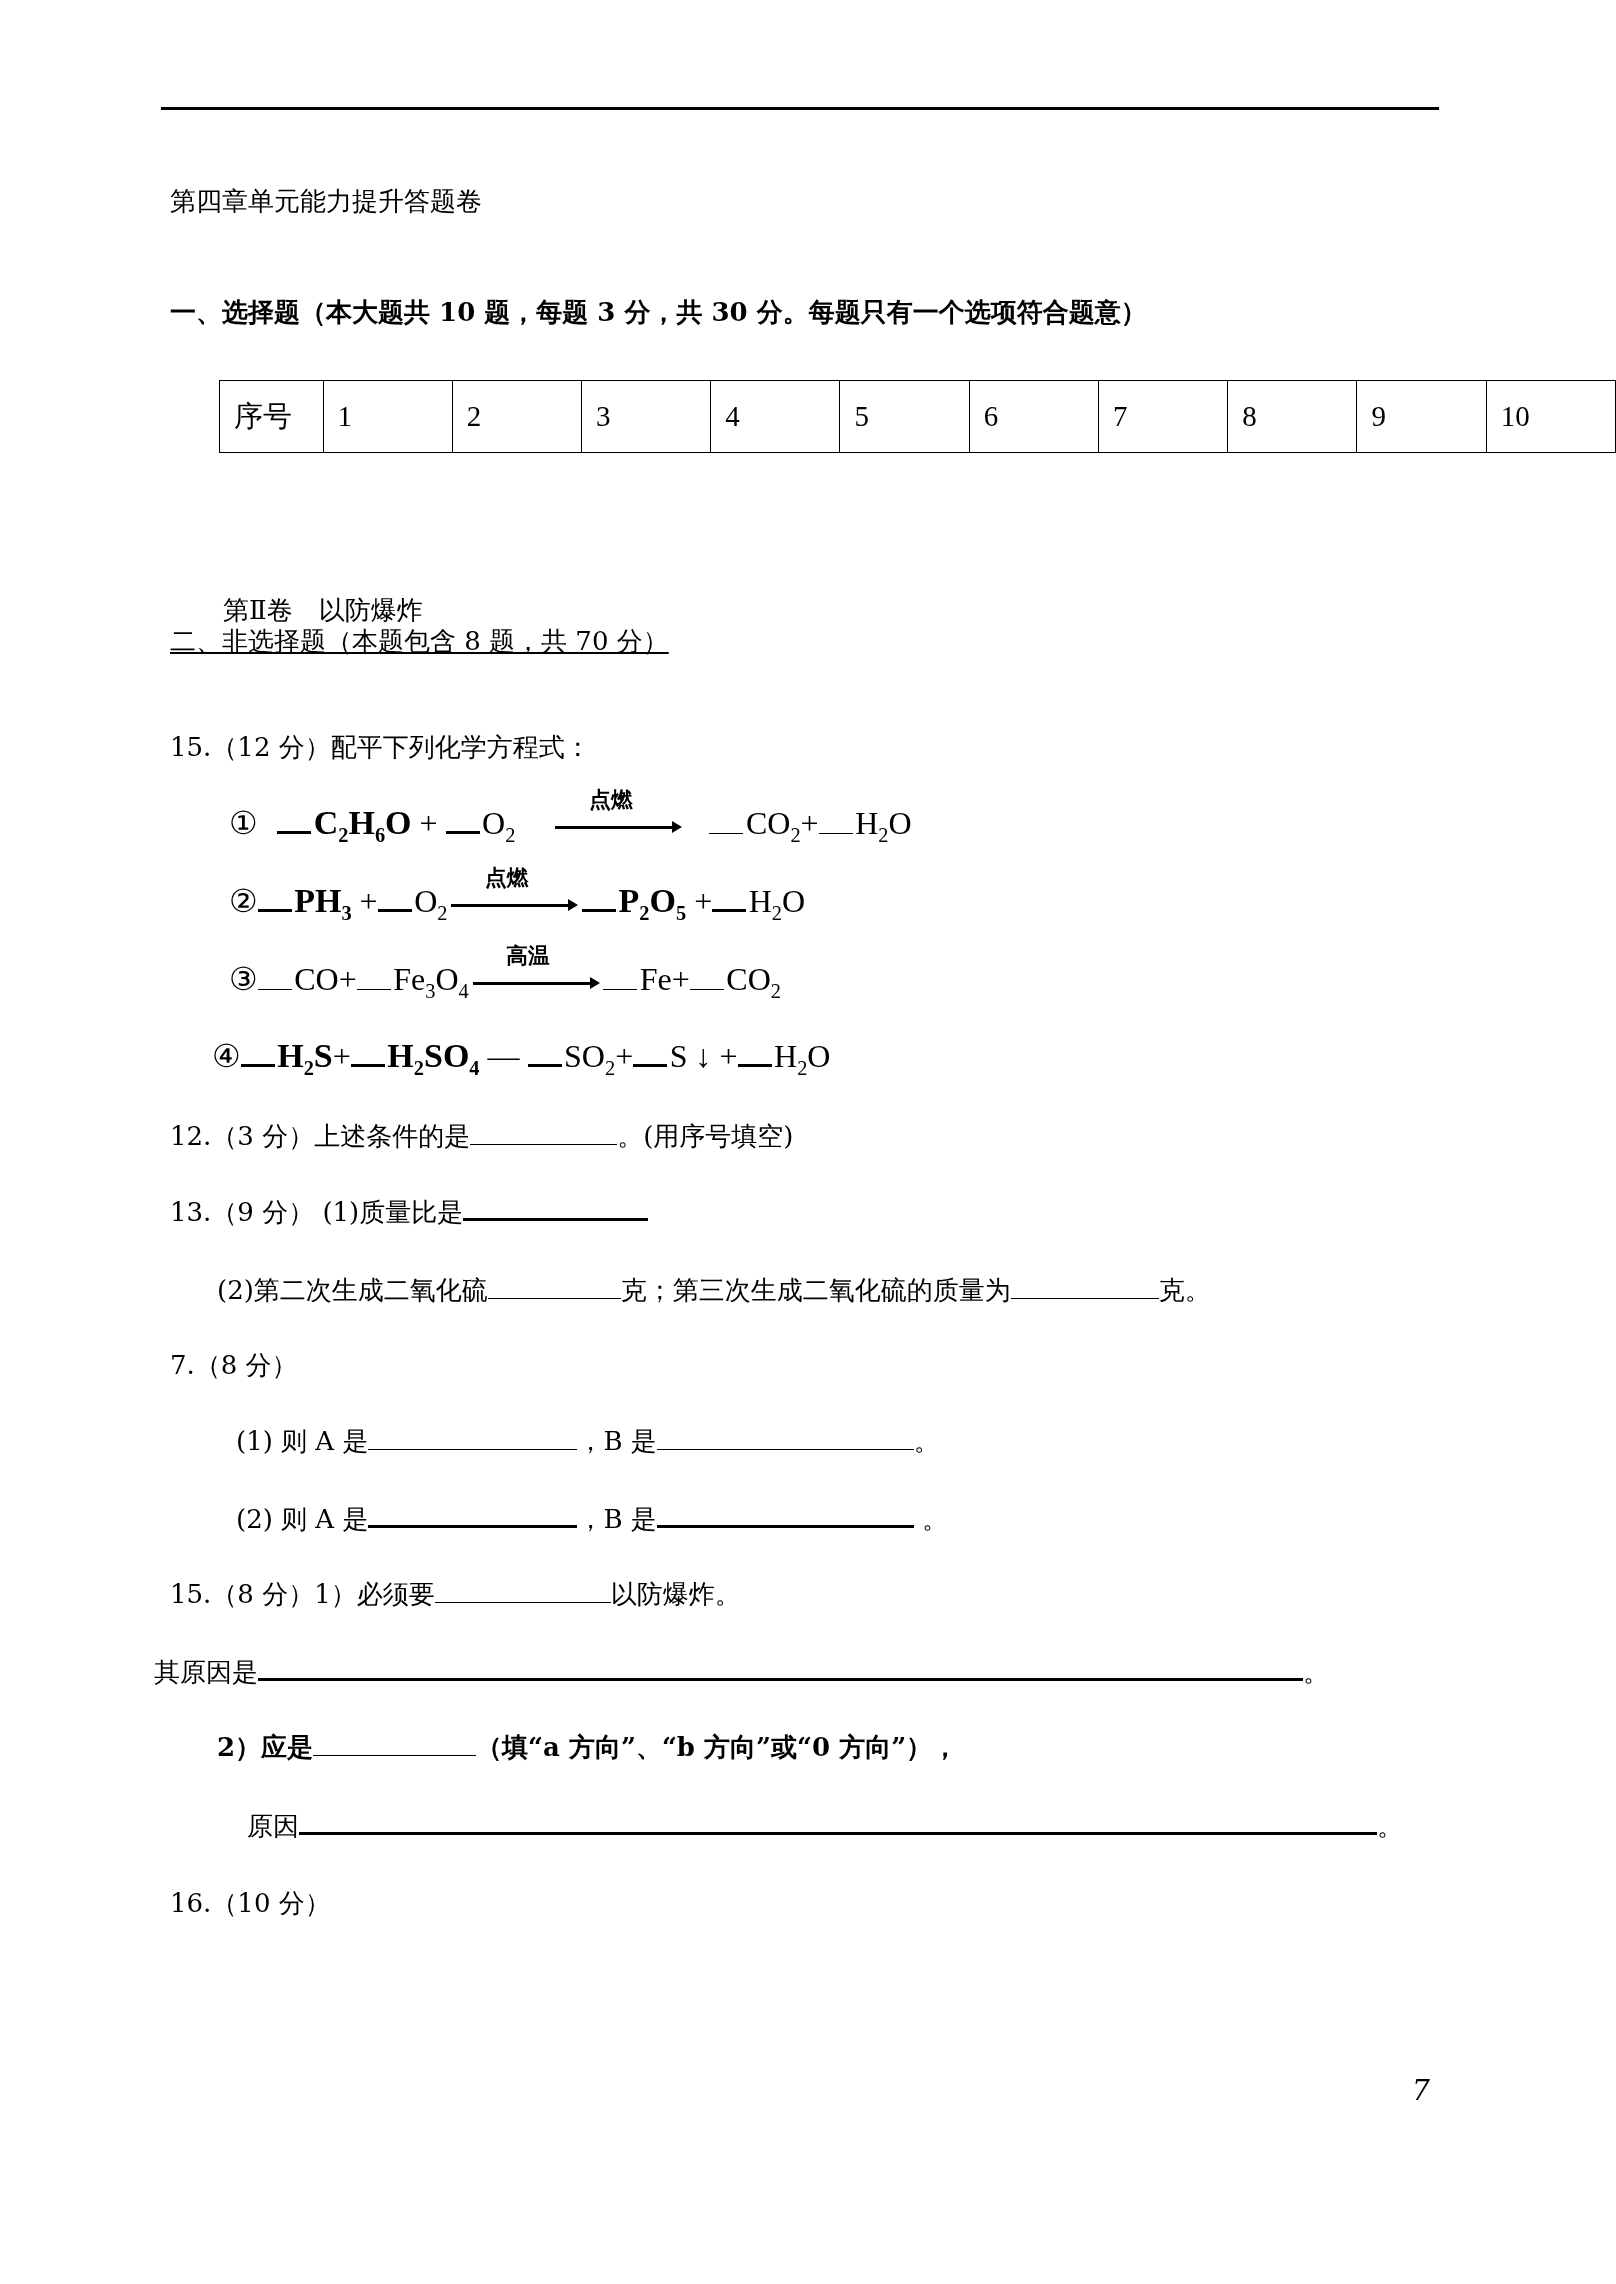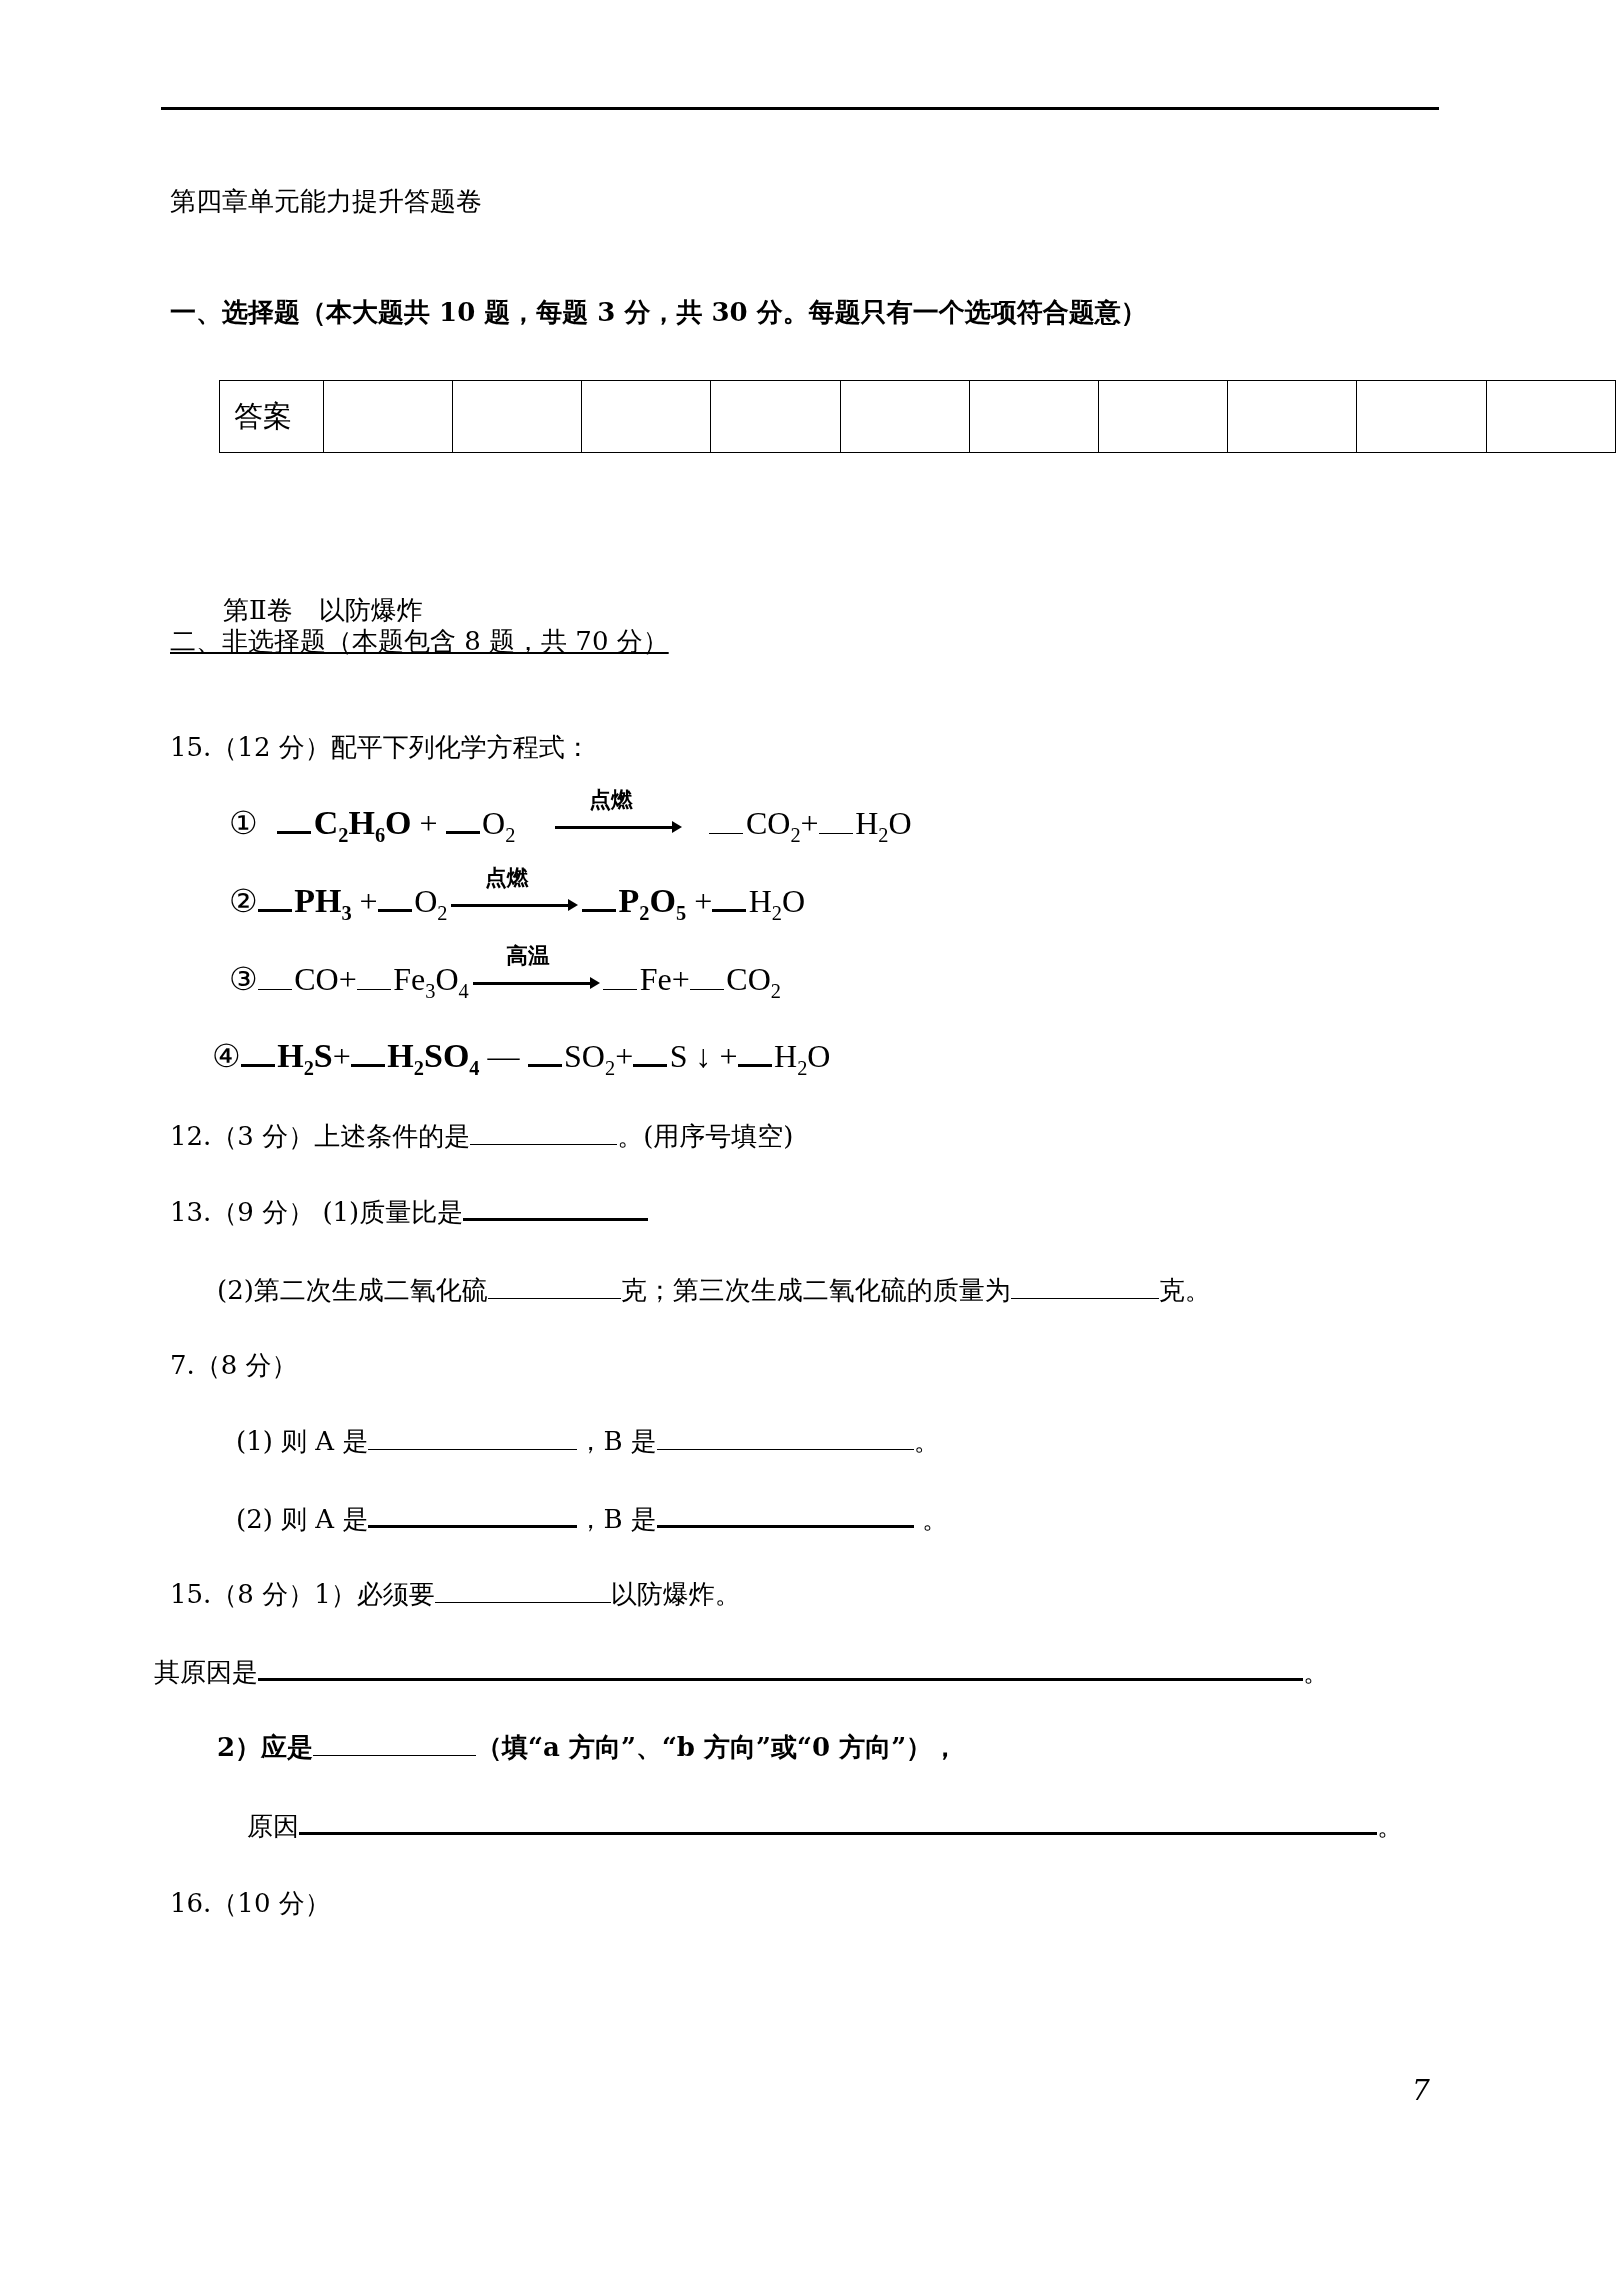--- a/index.html
+++ b/index.html
@@ -47,32 +47,32 @@
 </head>
 <body>
 
 <div class="header-rule"></div>
 
 <div class="abs txt title">第四章单元能力提升答题卷</div>
 <div class="abs txt sec1">一、选择题（本大题共 10 题，每题 3 分，共 30 分。每题只有一个选项符合题意）</div>
 
 <table class="answer">
   <tbody>
-  <tr>
-    <td class="hd">答案</td>
-    <td></td>
-    <td></td>
-    <td></td>
-    <td></td>
-    <td></td>
-    <td></td>
-    <td></td>
-    <td></td>
-    <td></td>
-    <td></td>
+      <tr>
+    <td class="hd">序号</td>
+    <td>1</td>
+    <td>2</td>
+    <td>3</td>
+    <td>4</td>
+    <td>5</td>
+    <td>6</td>
+    <td>7</td>
+    <td>8</td>
+    <td>9</td>
+    <td>10</td>
   </tr>
 </tbody>
   </table>
 
 <div class="abs txt" style="left:223px; top:591px;">第Ⅱ卷　以防爆炸</div>
 <div class="abs txt" style="left:170px; top:622px;text-decoration:underline;">二、非选择题（本题包含 8 题，共 70 分）</div>
 
 <div class="abs txt" style="left:170px; top:728px;">15.（12 分）配平下列化学方程式：</div>
 
 <div class="abs eq" style="left:229px; top:804px;">

